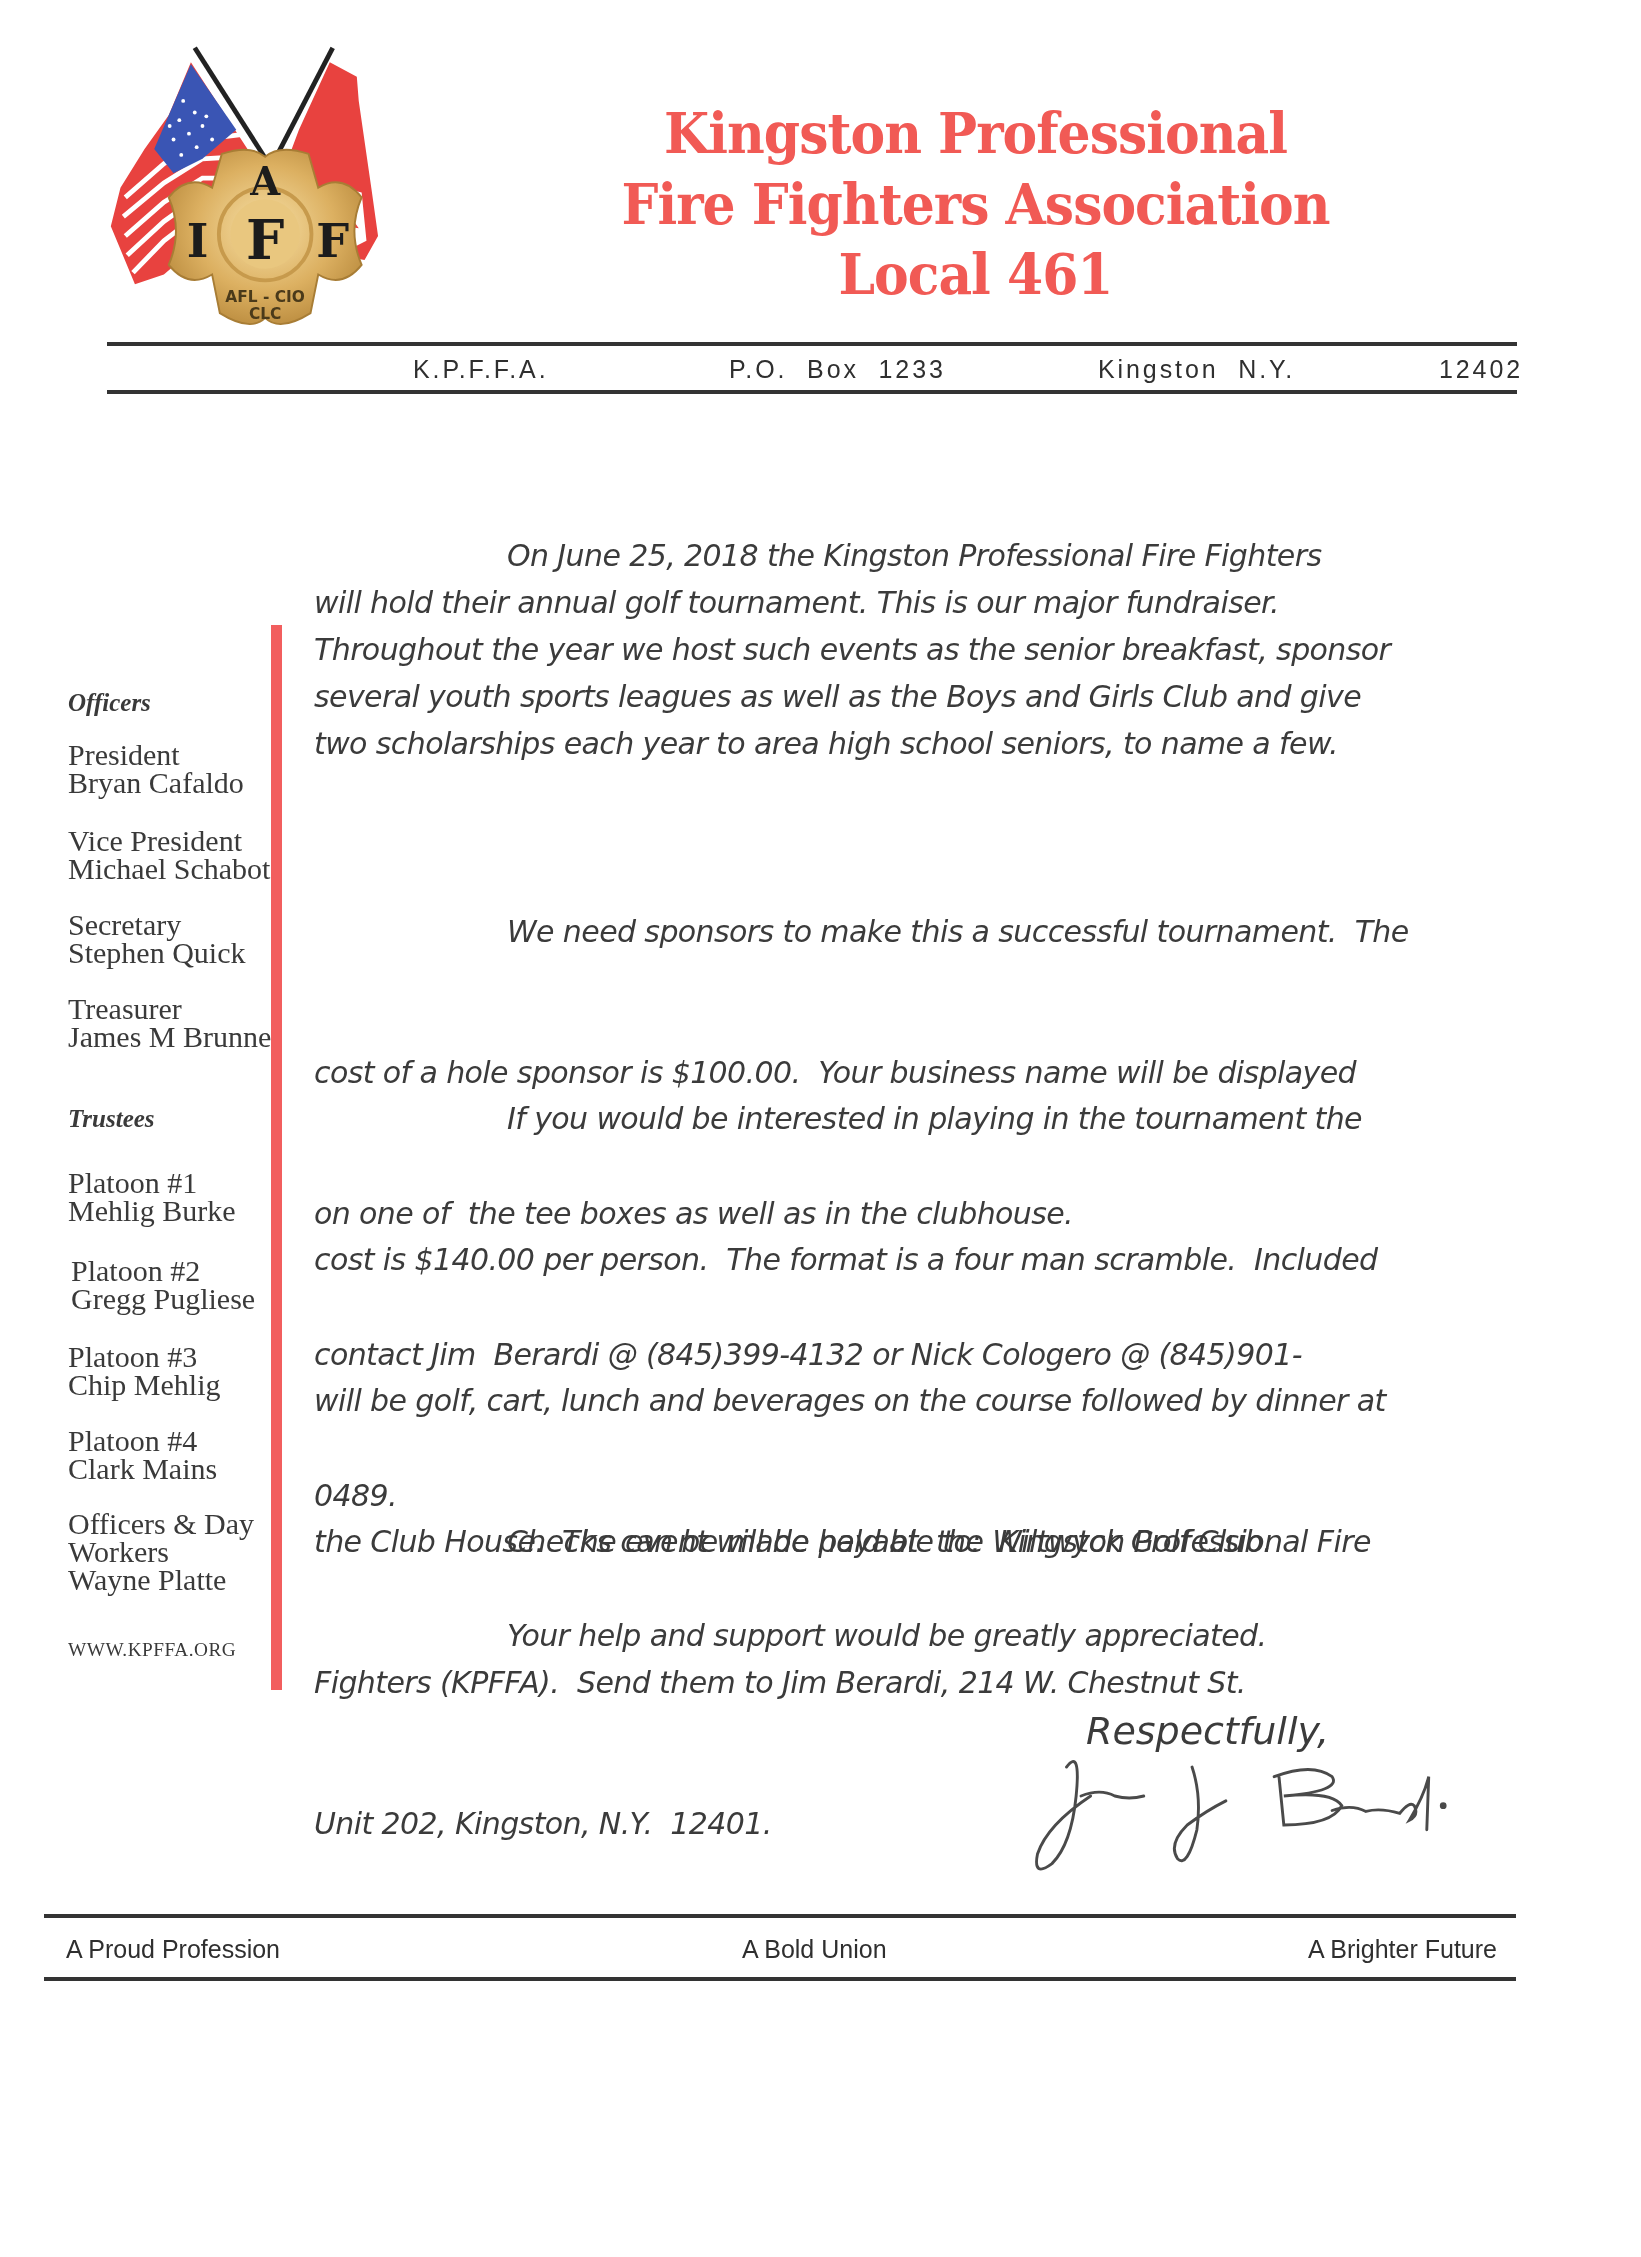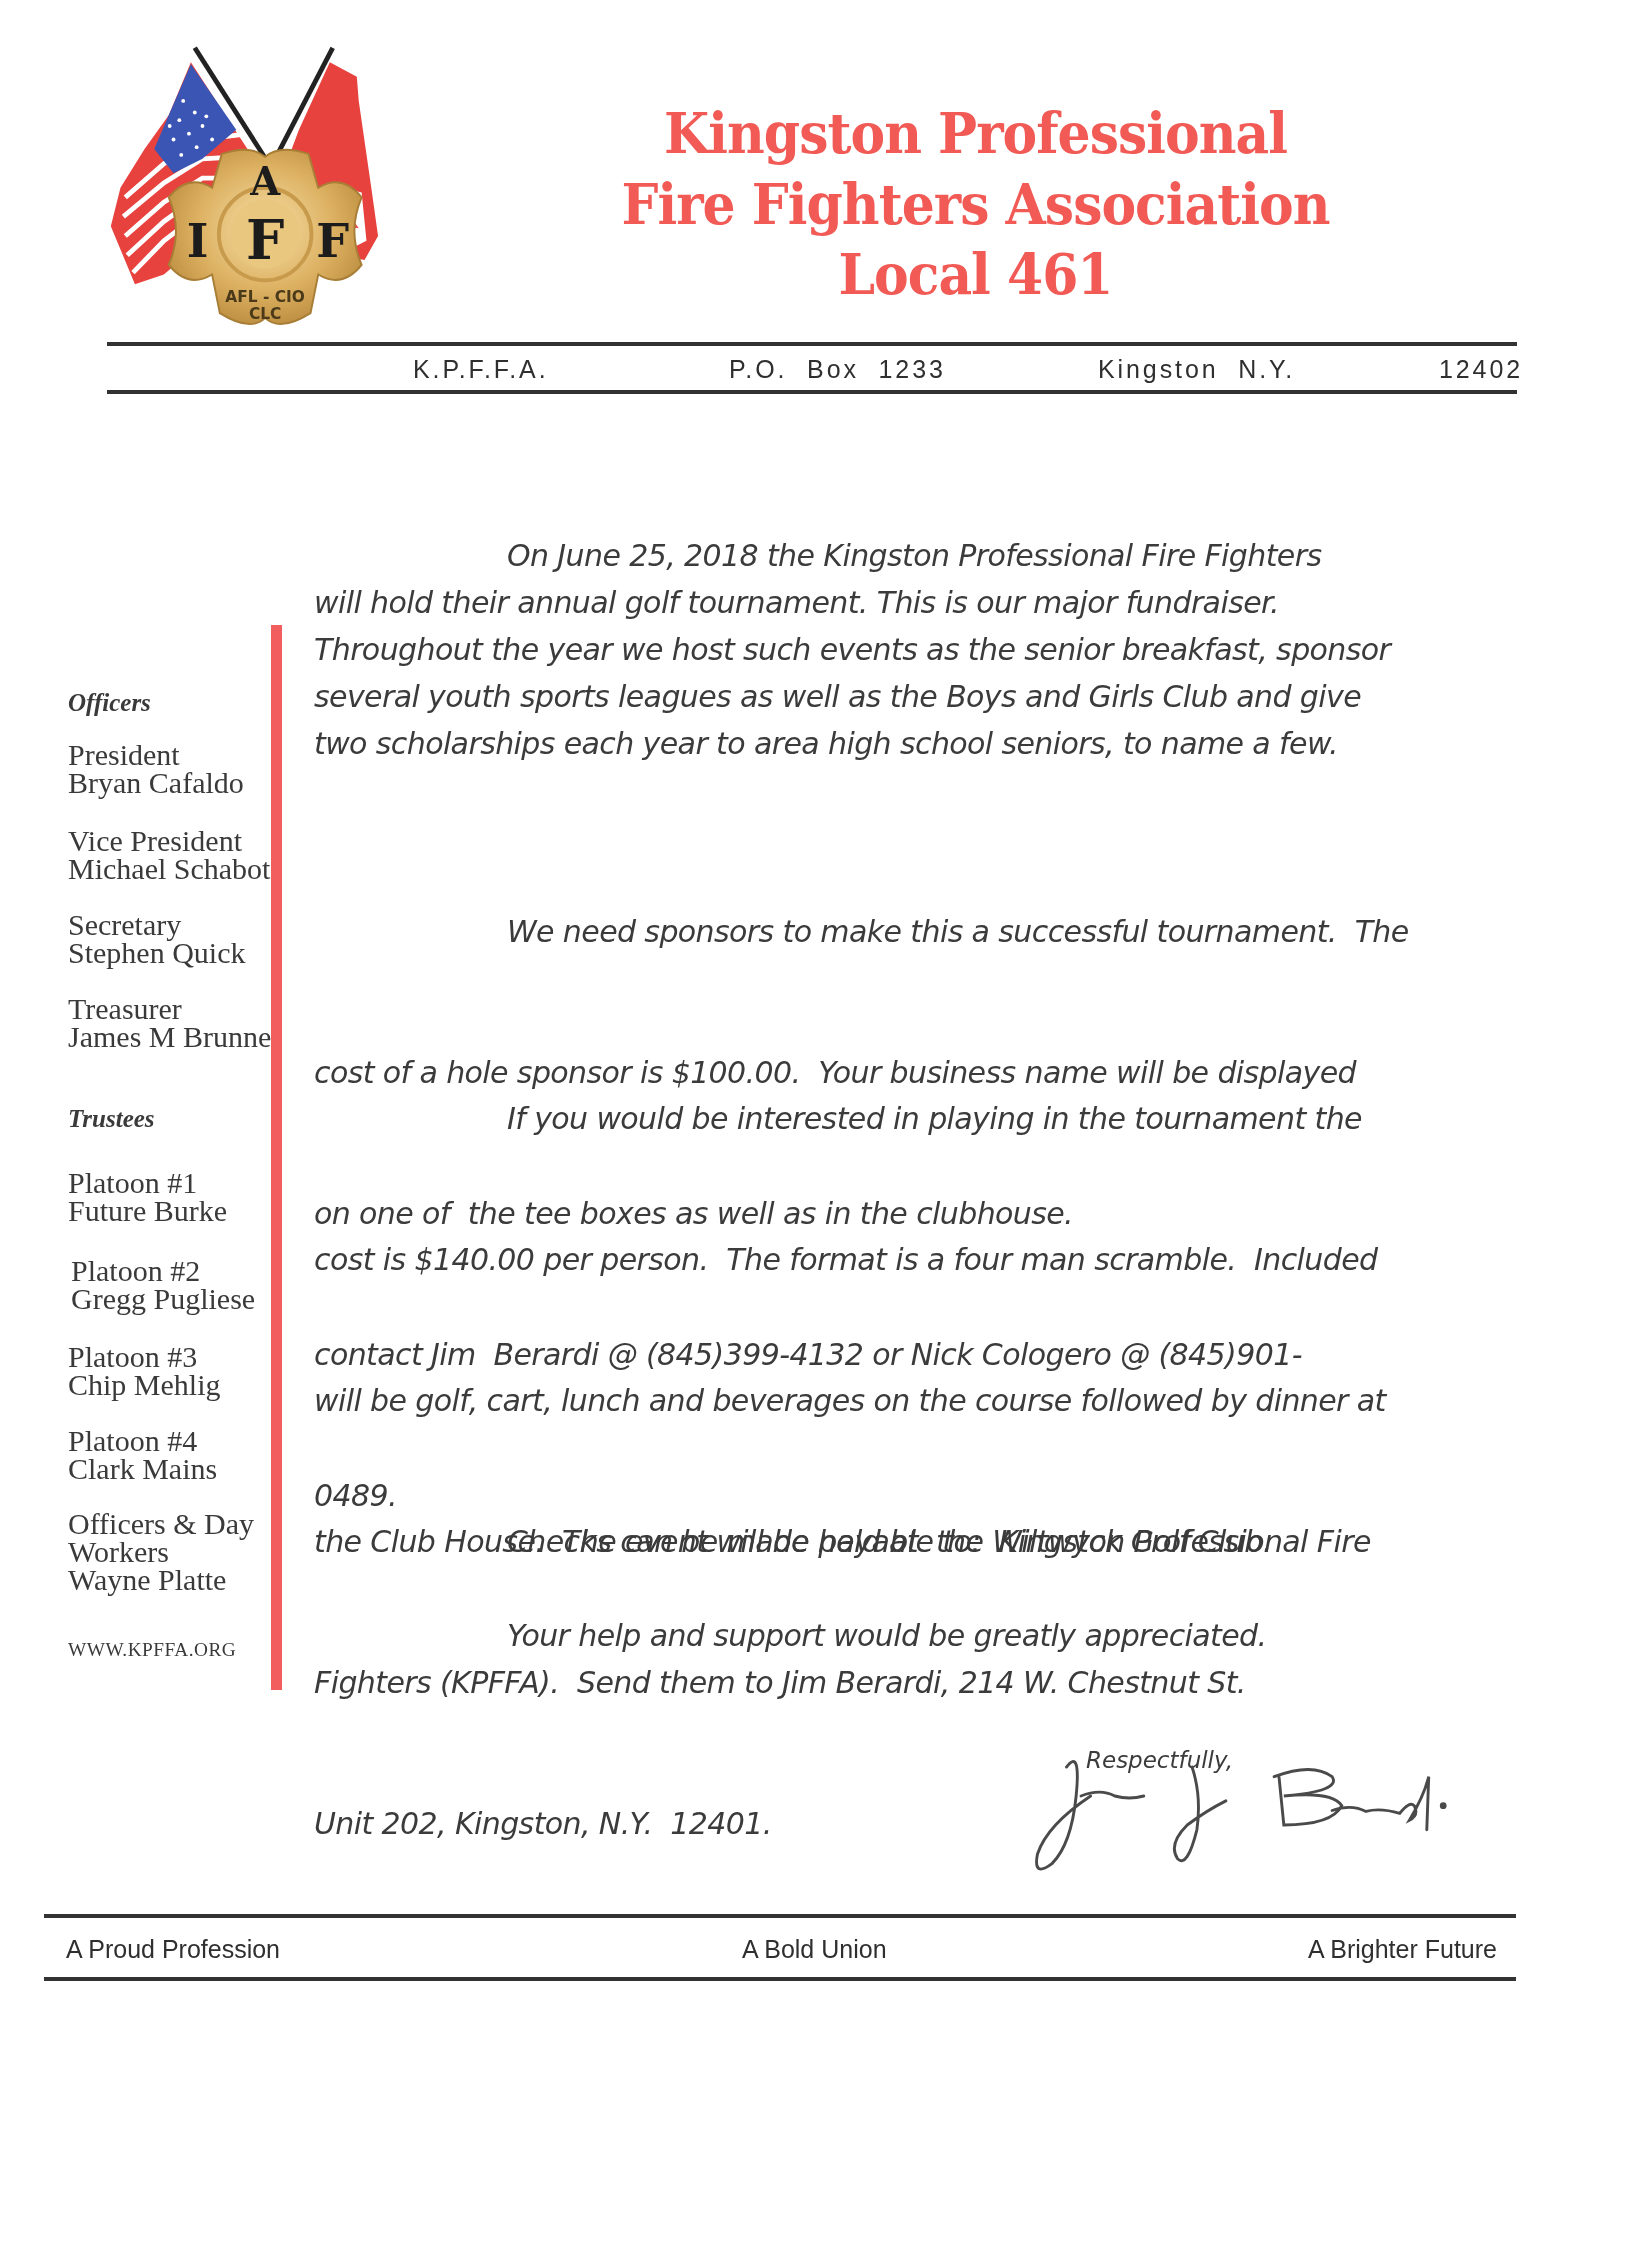--- a/index.html
+++ b/index.html
@@ -30,21 +30,21 @@
   .side-head { font-weight: bold; font-style: italic; font-size: 25px; }
   .side-url { font-size: 19.3px; letter-spacing: 0.5px; }
 
   #red-bar { left: 271px; top: 625px; width: 10.6px; height: 1065px; background: #f25e5e; }
 
   
   .para { left: 314px; width: 1188px; font-family: "DejaVu Sans", sans-serif; font-style: italic; font-size: 30px; line-height: 47px; color: #3b3b3b; letter-spacing: -0.6px; }
   .para .indent { display: inline-block; width: 193px; }
 
   
-  #closing { left: 1086px; top: 1709px; font-family: "DejaVu Sans", sans-serif; font-style: italic; font-size: 23px; color: #3b3b3b; margin-top: 38px; }
+  #closing { left: 1086px; top: 1709px; font-family: "DejaVu Sans", sans-serif; font-style: italic; font-size: 38px; color: #3b3b3b; }
   #signature { left: 1023px; top: 1738px; width: 483px; height: 145px; }
 
   
   #ftr-rule-top { left: 44px; top: 1914px; width: 1472px; }
   #ftr-rule-bot { left: 44px; top: 1977px; width: 1472px; }
   .ftr { top: 1935px; font-family: "Liberation Sans", sans-serif; font-size: 25px; color: #2f2f2f; }
   #ftr-1 { left: 66px; }
   #ftr-2 { left: 742px; }
   #ftr-3 { left: 1308px; }
 </style>
@@ -133,21 +133,21 @@
 </div>
 <div class="abs side" style="top:995px">
   <div>Treasurer</div>
   <div>James M Brunner</div>
 </div>
 
 <div class="abs side side-head" style="top:1105px">Trustees</div>
 
 <div class="abs side" style="top:1169px">
   <div>Platoon #1</div>
-  <div>Future Burke</div>
+  <div>Mehlig Burke</div>
 </div>
 <div class="abs side" style="top:1257px; left:71px">
   <div>Platoon #2</div>
   <div>Gregg Pugliese</div>
 </div>
 <div class="abs side" style="top:1343px">
   <div>Platoon #3</div>
   <div>Chip Mehlig</div>
 </div>
 <div class="abs side" style="top:1427px">

